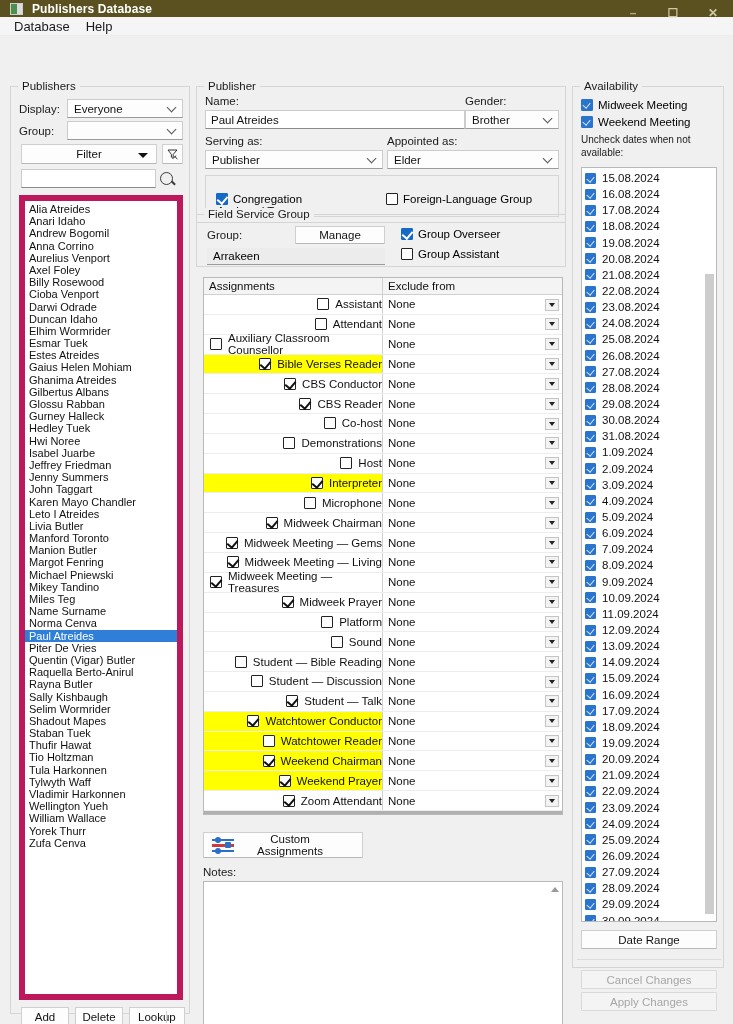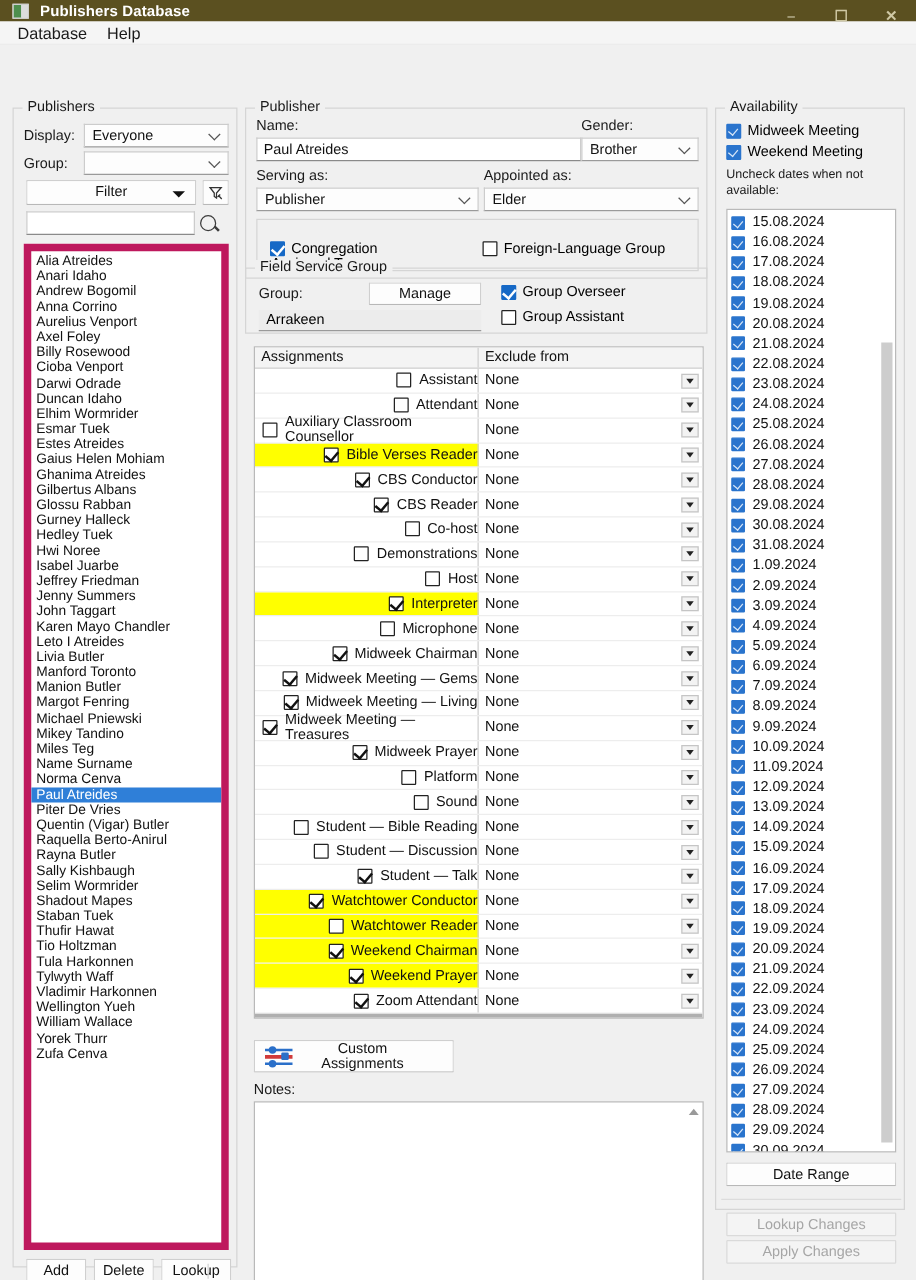--- a/index.html
+++ b/index.html
@@ -875,17 +875,17 @@
           <span>29.09.2024</span>
         </div>
         <div class="date-item">
           <span class="cb bluesoft checked"></span>
           <span>30.09.2024</span>
         </div>
       </div>
 
     <div class="btn" id="date-range-btn">Date Range</div>
     <div class="divline"></div>
-    <div class="btn disabled" id="cancel-btn">Lookup Changes</div>
+    <div class="btn disabled" id="cancel-btn">Cancel Changes</div>
     <div class="btn disabled" id="apply-btn">Apply Changes</div>
   </div>
 
 </div>
 
 </body></html>

